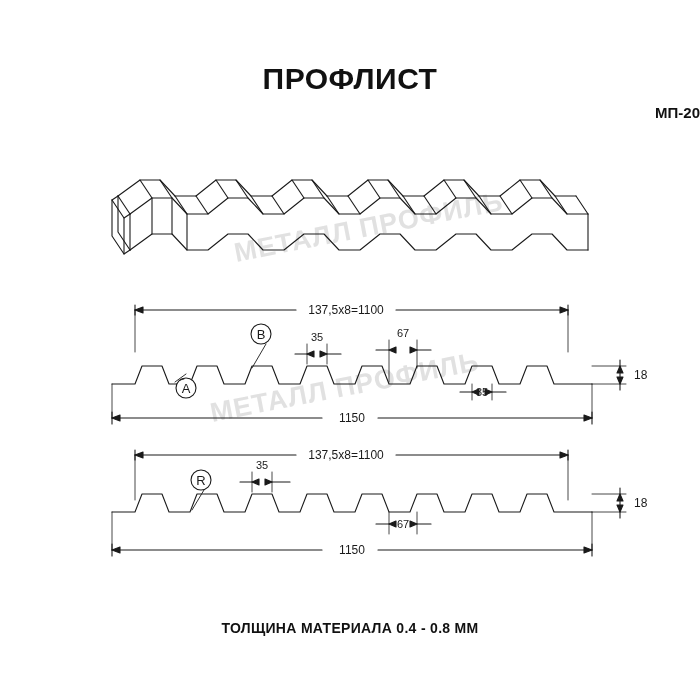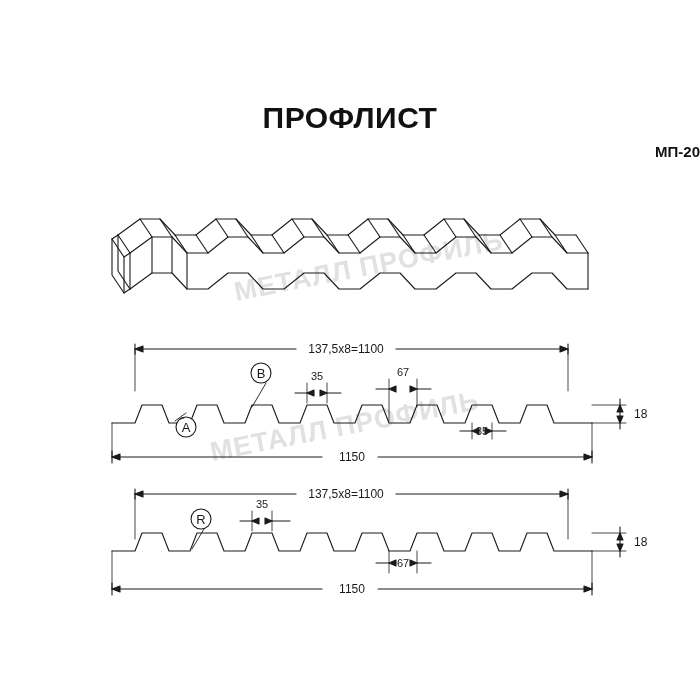--- a/index.html
+++ b/index.html
@@ -11,21 +11,20 @@
     width: 700px;
     height: 700px;
     font-family: "Liberation Sans", sans-serif;
     color: #1a1a1a;
     position: relative;
     overflow: hidden;
   }
   .page {
     position: absolute;
     inset: 0;
-    margin-top: 39px;
   }
   .title {
     position: absolute;
     left: 0;
     right: 0;
     top: 62px;
     text-align: center;
     font-size: 30px;
     font-weight: bold;
     letter-spacing: 0.5px;
@@ -298,14 +297,15 @@
         <text x="346" y="459" font-size="12" text-anchor="middle">137,5x8=1100</text>
         <text x="352" y="554" font-size="12" text-anchor="middle">1150</text>
         <text x="634" y="507" font-size="12" text-anchor="start">18</text>
         <text x="262" y="469" font-size="11" text-anchor="middle">35</text>
         <text x="403" y="528" font-size="11" text-anchor="middle">67</text>
         <text x="201" y="485" font-size="13" text-anchor="middle">R</text>
       </g>
     </g>
   </svg>
 
+  <div class="footer-note">ТОЛЩИНА МАТЕРИАЛА 0.4 - 0.8 ММ</div>
 
 </div>
 
 </body></html>

